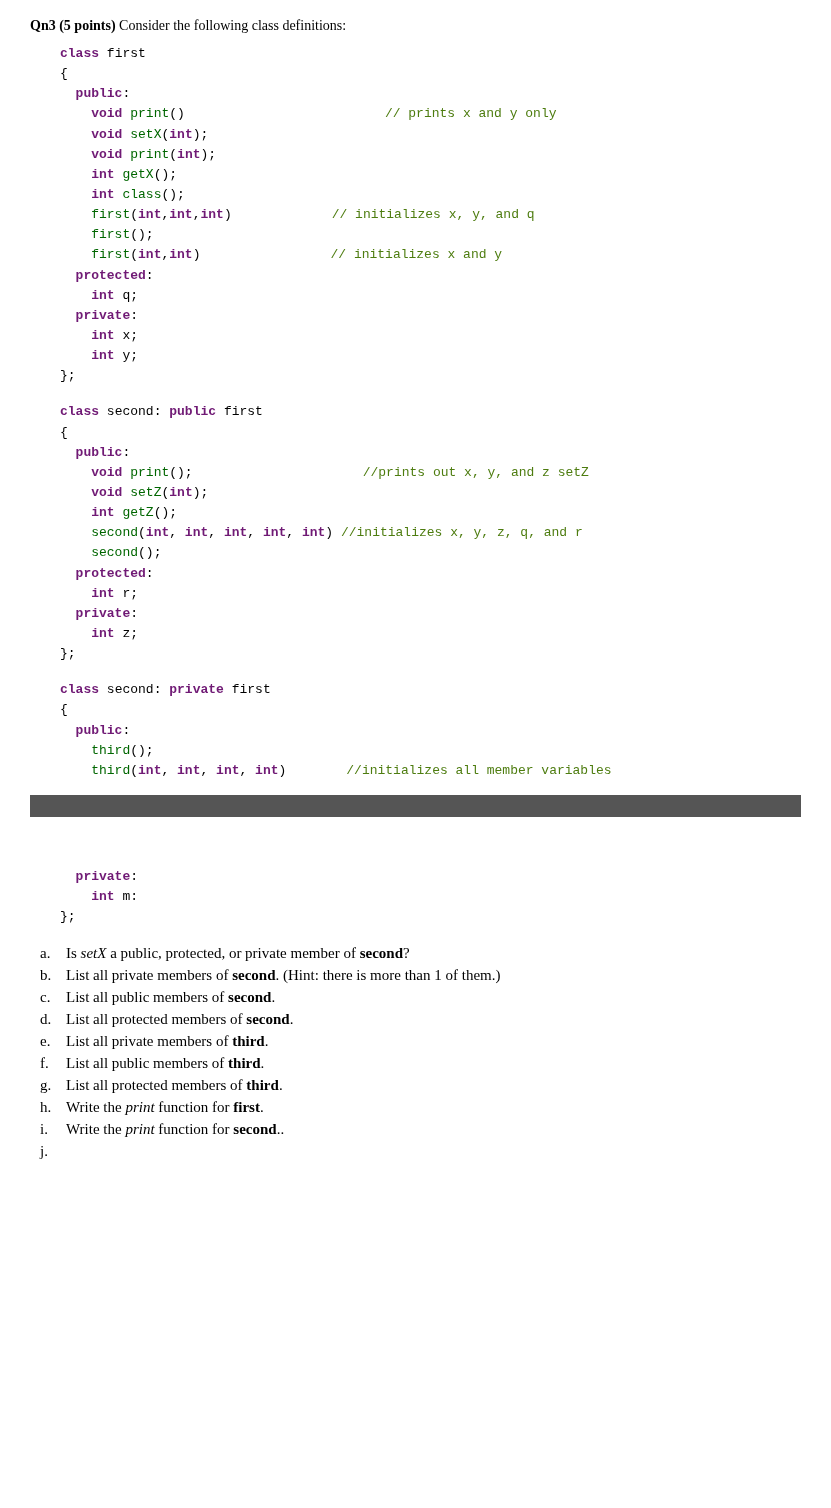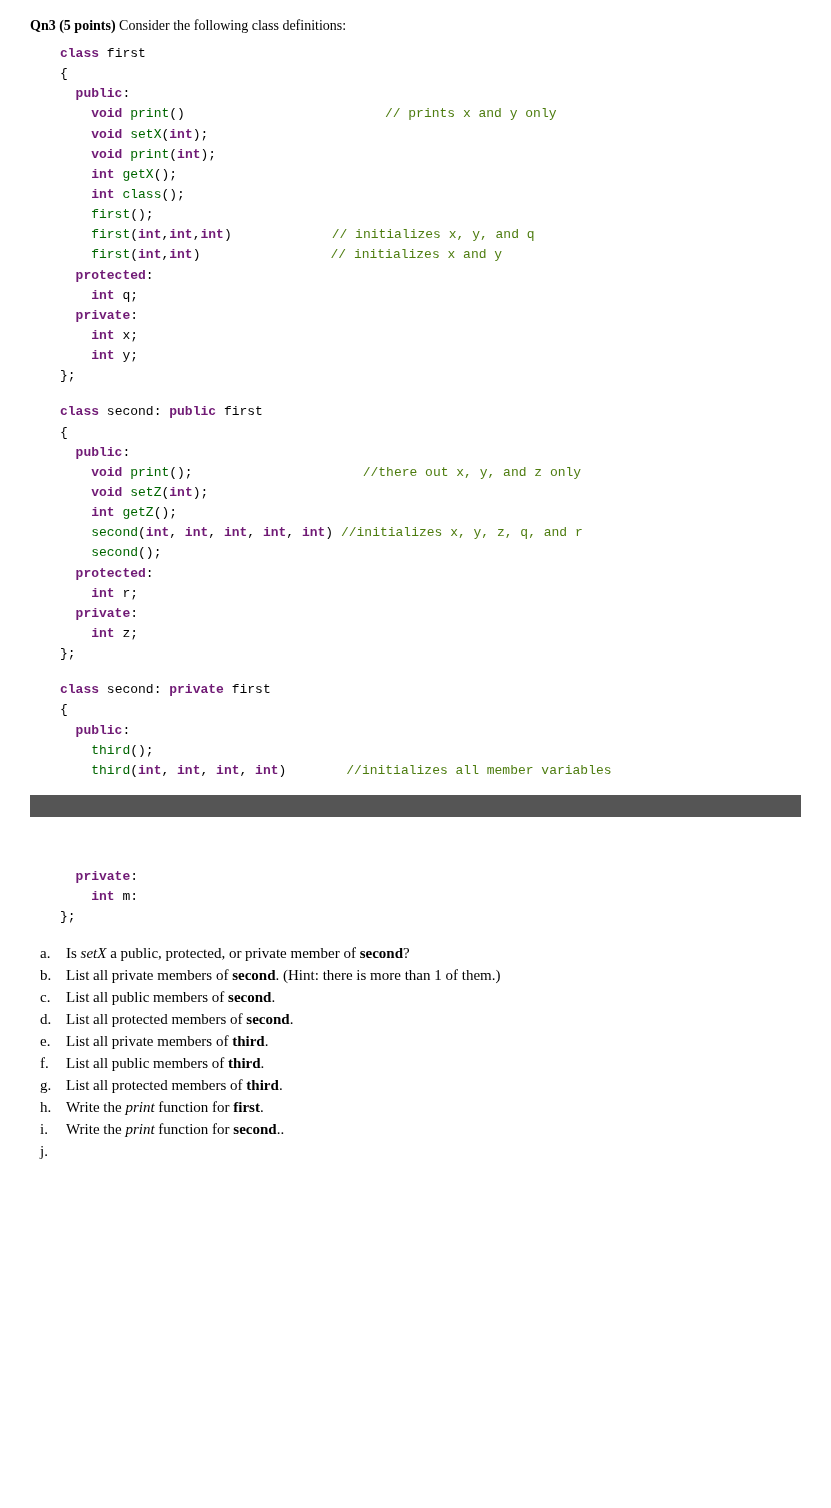--- a/index.html
+++ b/index.html
@@ -82,43 +82,43 @@
       <span class="kw">class</span>
       <span class="plain"> first</span>
     </div>
     <div><span class="plain">{</span></div>
     <div>&nbsp;&nbsp;<span class="kw">public</span><span class="plain">:</span></div>
     <div>&nbsp;&nbsp;&nbsp;&nbsp;<span class="kw">void</span> <span class="fn">print</span><span class="plain">()</span><span style="display:inline-block;width:200px"></span><span class="cm">// prints x and y only</span></div>
     <div>&nbsp;&nbsp;&nbsp;&nbsp;<span class="kw">void</span> <span class="fn">setX</span><span class="plain">(</span><span class="kw">int</span><span class="plain">);</span></div>
     <div>&nbsp;&nbsp;&nbsp;&nbsp;<span class="kw">void</span> <span class="fn">print</span><span class="plain">(</span><span class="kw">int</span><span class="plain">);</span></div>
     <div>&nbsp;&nbsp;&nbsp;&nbsp;<span class="kw">int</span> <span class="fn">getX</span><span class="plain">();</span></div>
     <div>&nbsp;&nbsp;&nbsp;&nbsp;<span class="kw">int</span> <span class="fn">class</span><span class="plain">();</span></div>
+    <div>&nbsp;&nbsp;&nbsp;&nbsp;<span class="fn">first</span><span class="plain">(</span><span class="kw">int</span><span class="plain">,</span><span class="kw">int</span><span class="plain">,</span><span class="kw">int</span><span class="plain">)</span><span style="display:inline-block;width:100px"></span><span class="cm">// initializes x, y, and q</span></div>
     <div>&nbsp;&nbsp;&nbsp;&nbsp;<span class="fn">first</span><span class="plain">();</span></div>
-    <div>&nbsp;&nbsp;&nbsp;&nbsp;<span class="fn">first</span><span class="plain">(</span><span class="kw">int</span><span class="plain">,</span><span class="kw">int</span><span class="plain">,</span><span class="kw">int</span><span class="plain">)</span><span style="display:inline-block;width:100px"></span><span class="cm">// initializes x, y, and q</span></div>
     <div>&nbsp;&nbsp;&nbsp;&nbsp;<span class="fn">first</span><span class="plain">(</span><span class="kw">int</span><span class="plain">,</span><span class="kw">int</span><span class="plain">)</span><span style="display:inline-block;width:130px"></span><span class="cm">// initializes x and y</span></div>
     <div>&nbsp;&nbsp;<span class="kw">protected</span><span class="plain">:</span></div>
     <div>&nbsp;&nbsp;&nbsp;&nbsp;<span class="kw">int</span> <span class="plain">q;</span></div>
     <div>&nbsp;&nbsp;<span class="kw">private</span><span class="plain">:</span></div>
     <div>&nbsp;&nbsp;&nbsp;&nbsp;<span class="kw">int</span> <span class="plain">x;</span></div>
     <div>&nbsp;&nbsp;&nbsp;&nbsp;<span class="kw">int</span> <span class="plain">y;</span></div>
     <div><span class="plain">};</span></div>
   </div>
 
   <div style="height:10px"></div>
 
   <div class="code-block">
     <div>
       <span class="kw">class</span>
       <span class="plain"> second: </span>
       <span class="kw">public</span>
       <span class="plain"> first</span>
     </div>
     <div><span class="plain">{</span></div>
     <div>&nbsp;&nbsp;<span class="kw">public</span><span class="plain">:</span></div>
-    <div>&nbsp;&nbsp;&nbsp;&nbsp;<span class="kw">void</span> <span class="fn">print</span><span class="plain">();</span><span style="display:inline-block;width:170px"></span><span class="cm">//there out x, y, and z only</span></div>
+    <div>&nbsp;&nbsp;&nbsp;&nbsp;<span class="kw">void</span> <span class="fn">print</span><span class="plain">();</span><span style="display:inline-block;width:170px"></span><span class="cm">//prints out x, y, and z setZ</span></div>
     <div>&nbsp;&nbsp;&nbsp;&nbsp;<span class="kw">void</span> <span class="fn">setZ</span><span class="plain">(</span><span class="kw">int</span><span class="plain">);</span></div>
     <div>&nbsp;&nbsp;&nbsp;&nbsp;<span class="kw">int</span> <span class="fn">getZ</span><span class="plain">();</span></div>
     <div>&nbsp;&nbsp;&nbsp;&nbsp;<span class="fn">second</span><span class="plain">(</span><span class="kw">int</span><span class="plain">, </span><span class="kw">int</span><span class="plain">, </span><span class="kw">int</span><span class="plain">, </span><span class="kw">int</span><span class="plain">, </span><span class="kw">int</span><span class="plain">)</span> <span class="cm">//initializes x, y, z, q, and r</span></div>
     <div>&nbsp;&nbsp;&nbsp;&nbsp;<span class="fn">second</span><span class="plain">();</span></div>
     <div>&nbsp;&nbsp;<span class="kw">protected</span><span class="plain">:</span></div>
     <div>&nbsp;&nbsp;&nbsp;&nbsp;<span class="kw">int</span> <span class="plain">r;</span></div>
     <div>&nbsp;&nbsp;<span class="kw">private</span><span class="plain">:</span></div>
     <div>&nbsp;&nbsp;&nbsp;&nbsp;<span class="kw">int</span> <span class="plain">z;</span></div>
     <div><span class="plain">};</span></div>
   </div>

